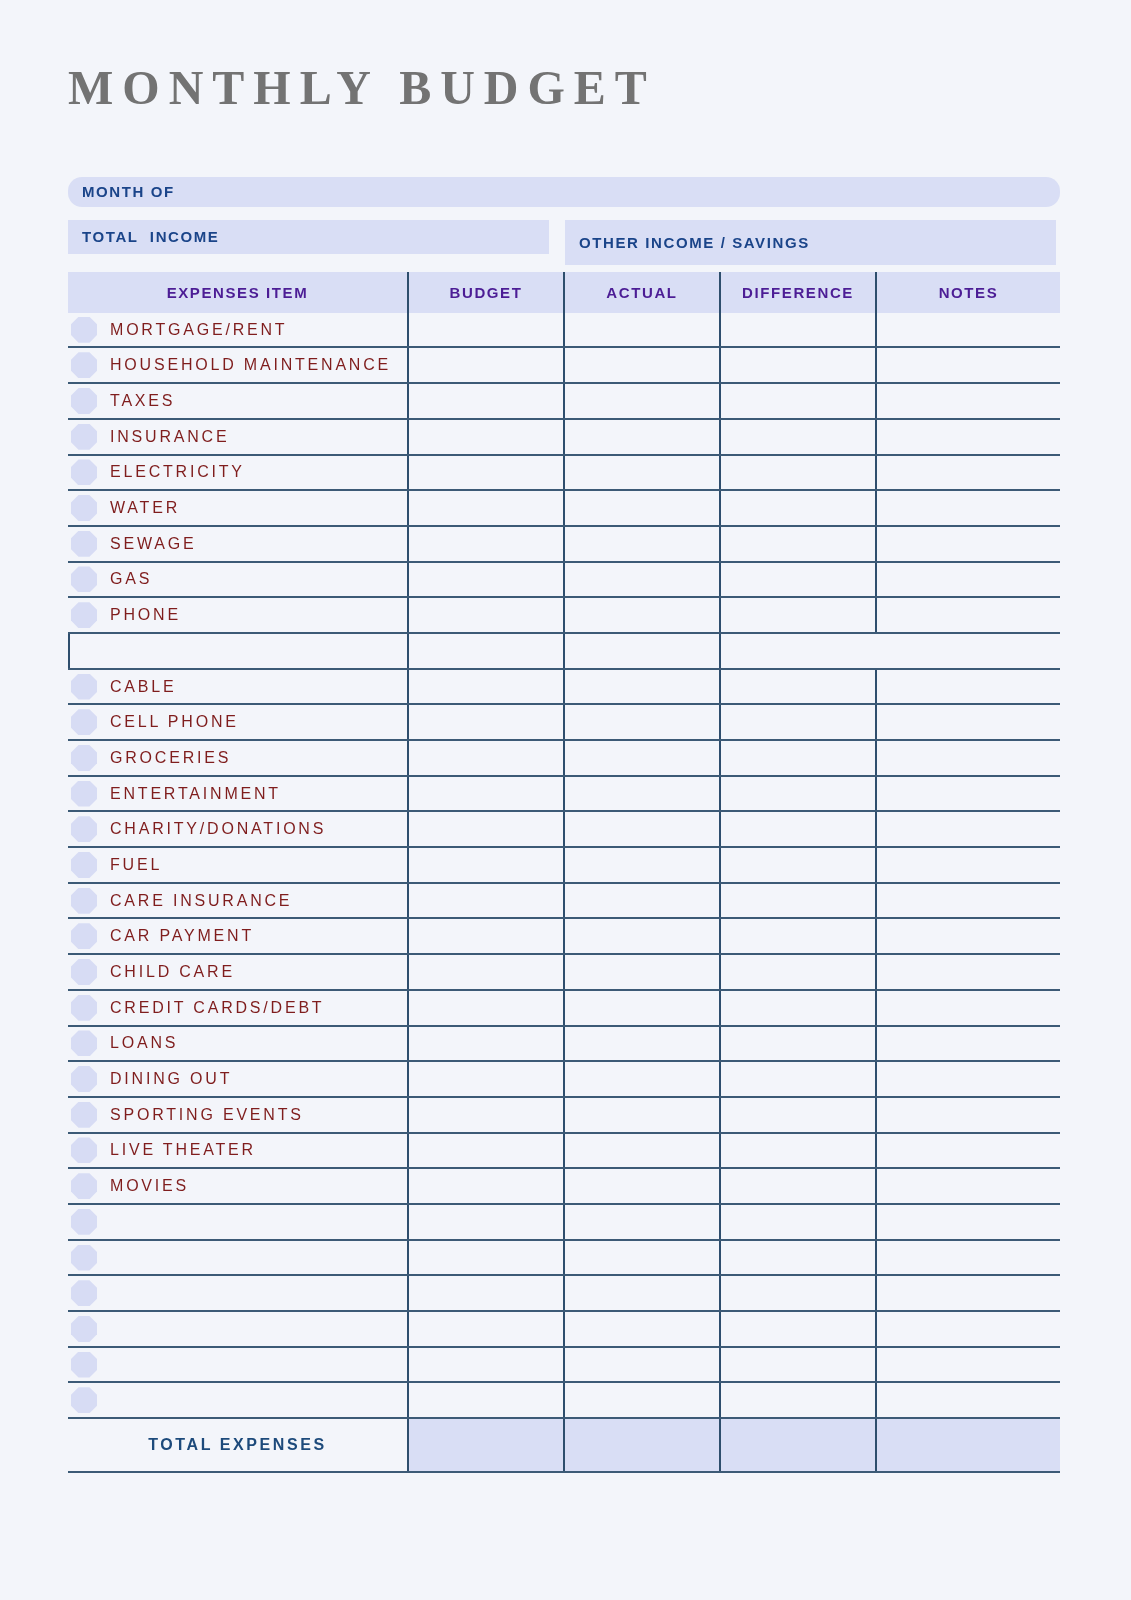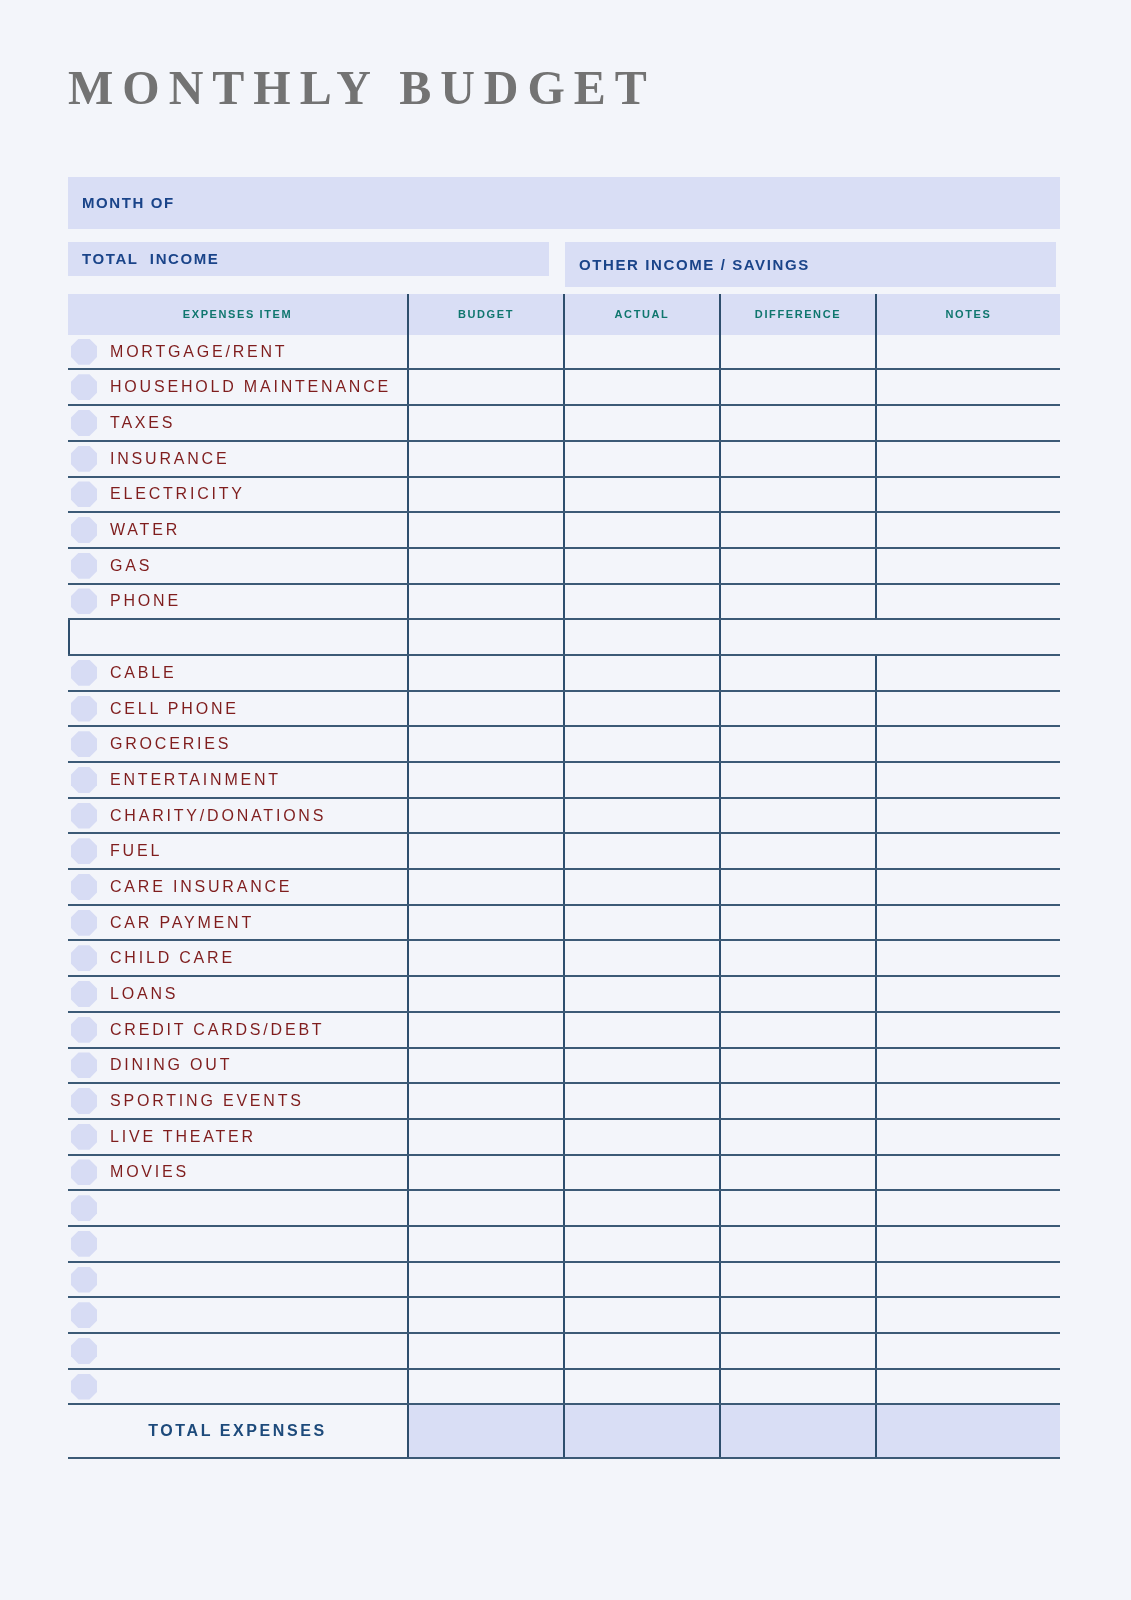--- a/index.html
+++ b/index.html
@@ -30,37 +30,37 @@
   .bar{
     background:#d9def5;
     display:flex;align-items:center;
     box-sizing:border-box;
     padding-left:14px;
   }
   .bar-label{
     font-weight:700;font-size:15px;letter-spacing:1.6px;
     color:#1a4489;white-space:pre;
   }
-  .month-bar{margin-top:62px;height:52px;width:992px;}
+  .month-bar{margin-top:62px;height:30px;width:992px;border-radius:14px;}
   .income-row{display:flex;margin-top:13px;}
   .income-bar-left{height:34px;width:481px;}
   .income-bar-right{height:45px;width:491px;margin-left:16px;}
 
   
   .budget-table{margin-top:7px;}
   .thead,.trow,.total-row{
     display:grid;
     grid-template-columns:339px 156px 156px 156px 185px;
     box-sizing:border-box;
   }
   .thead{height:41px;background:#d9def5;}
   .hcell{
     display:flex;align-items:center;justify-content:center;
     box-sizing:border-box;
-    font-weight:700;font-size:11px;letter-spacing:1.6px;color:#0f766e;
+    font-weight:700;font-size:15px;letter-spacing:1.6px;color:#4c1d95;
   }
   .cv{border-left:2px solid #2e4e6d;}
   .trow{height:35.7px;border-bottom:2px solid #3c5a76;}
   .cell{box-sizing:border-box;min-width:0;}
   .c0{display:flex;align-items:center;padding-left:3px;}
   .bullet{
     flex:0 0 26px;width:26px;height:26px;
     background:#d7dcf4;
     clip-path:polygon(29% 0,71% 0,100% 29%,100% 71%,71% 100%,29% 100%,0 71%,0 29%);
   }
@@ -161,20 +161,30 @@
               <span class="item-label">WATER</span>
             </div>
             <div class="cell cv"></div>
             <div class="cell cv"></div>
             <div class="cell cv"></div>
             <div class="cell cv"></div>
           </div>
           <div class="trow">
             <div class="cell c0">
               <span class="bullet"></span>
+              <span class="item-label">SEWAGE</span>
+            </div>
+            <div class="cell cv"></div>
+            <div class="cell cv"></div>
+            <div class="cell cv"></div>
+            <div class="cell cv"></div>
+          </div>
+          <div class="trow">
+            <div class="cell c0">
+              <span class="bullet"></span>
               <span class="item-label">GAS</span>
             </div>
             <div class="cell cv"></div>
             <div class="cell cv"></div>
             <div class="cell cv"></div>
             <div class="cell cv"></div>
           </div>
           <div class="trow">
             <div class="cell c0">
               <span class="bullet"></span>
@@ -277,31 +287,31 @@
               <span class="item-label">CHILD CARE</span>
             </div>
             <div class="cell cv"></div>
             <div class="cell cv"></div>
             <div class="cell cv"></div>
             <div class="cell cv"></div>
           </div>
           <div class="trow">
             <div class="cell c0">
               <span class="bullet"></span>
+              <span class="item-label">CREDIT CARDS/DEBT</span>
+            </div>
+            <div class="cell cv"></div>
+            <div class="cell cv"></div>
+            <div class="cell cv"></div>
+            <div class="cell cv"></div>
+          </div>
+          <div class="trow">
+            <div class="cell c0">
+              <span class="bullet"></span>
               <span class="item-label">LOANS</span>
-            </div>
-            <div class="cell cv"></div>
-            <div class="cell cv"></div>
-            <div class="cell cv"></div>
-            <div class="cell cv"></div>
-          </div>
-          <div class="trow">
-            <div class="cell c0">
-              <span class="bullet"></span>
-              <span class="item-label">CREDIT CARDS/DEBT</span>
             </div>
             <div class="cell cv"></div>
             <div class="cell cv"></div>
             <div class="cell cv"></div>
             <div class="cell cv"></div>
           </div>
           <div class="trow">
             <div class="cell c0">
               <span class="bullet"></span>
               <span class="item-label">DINING OUT</span>

